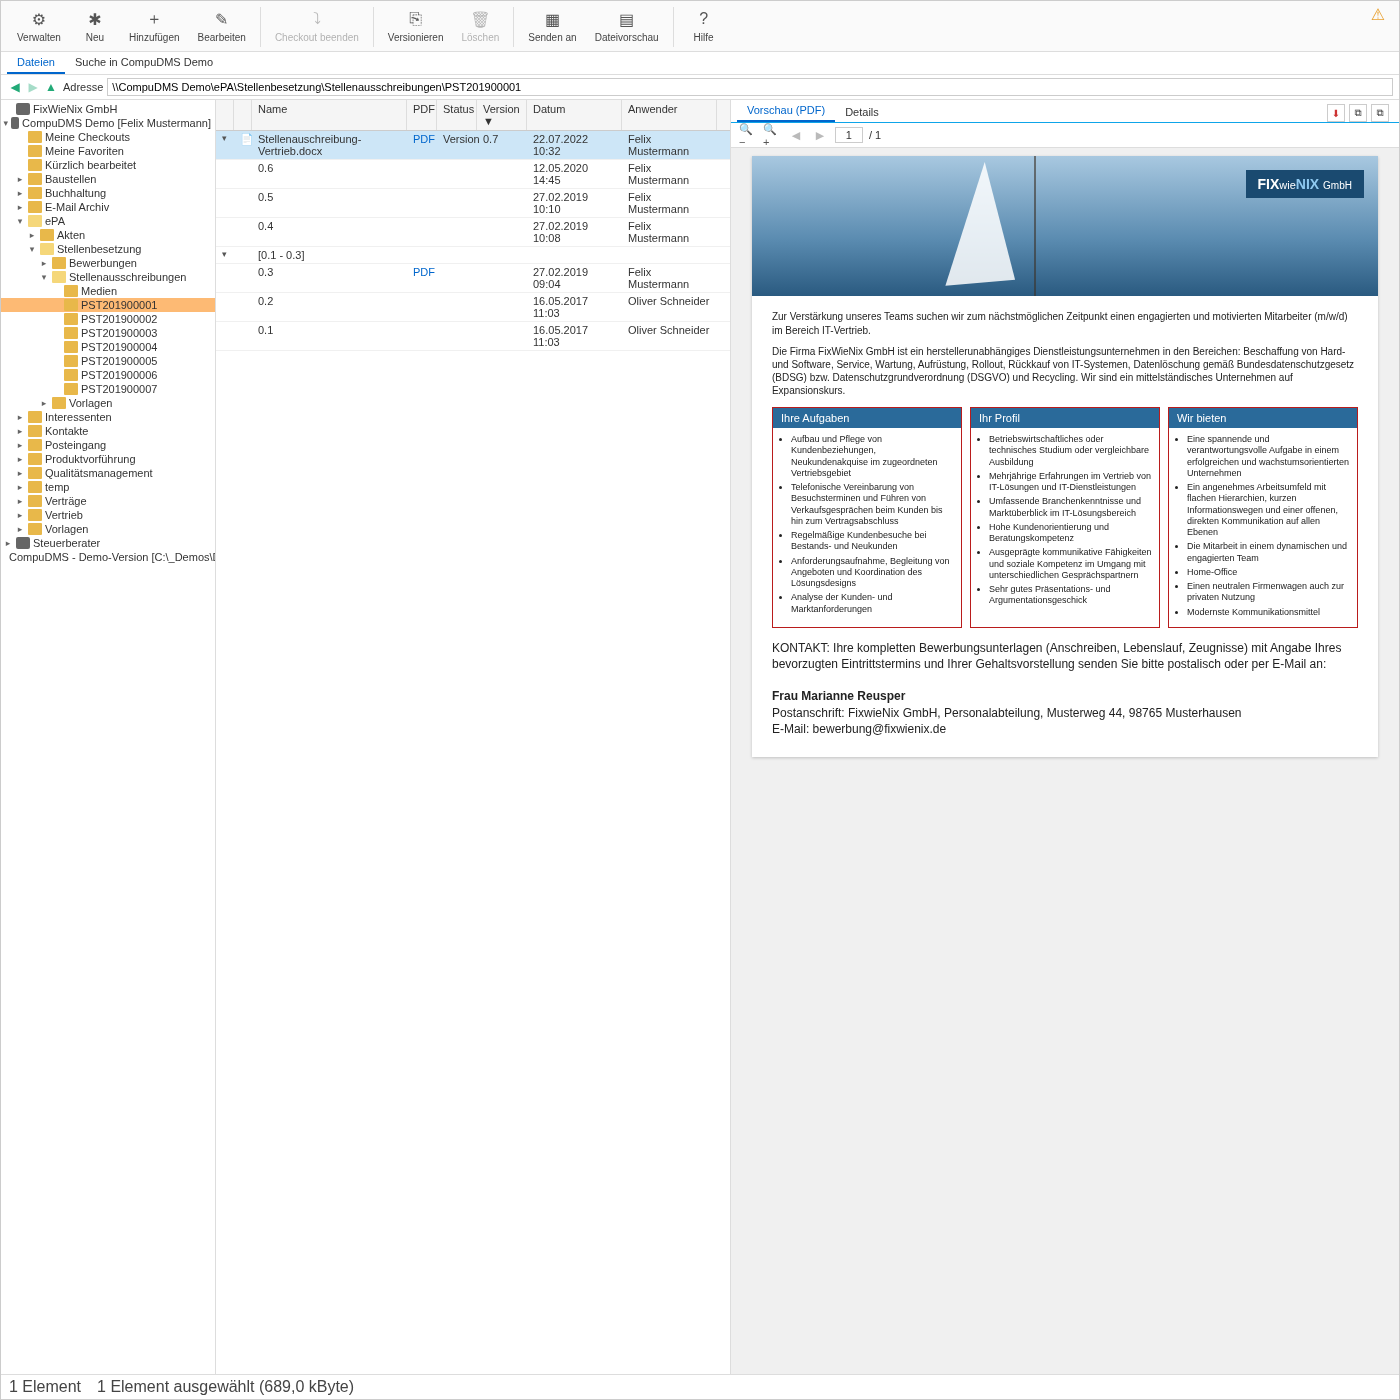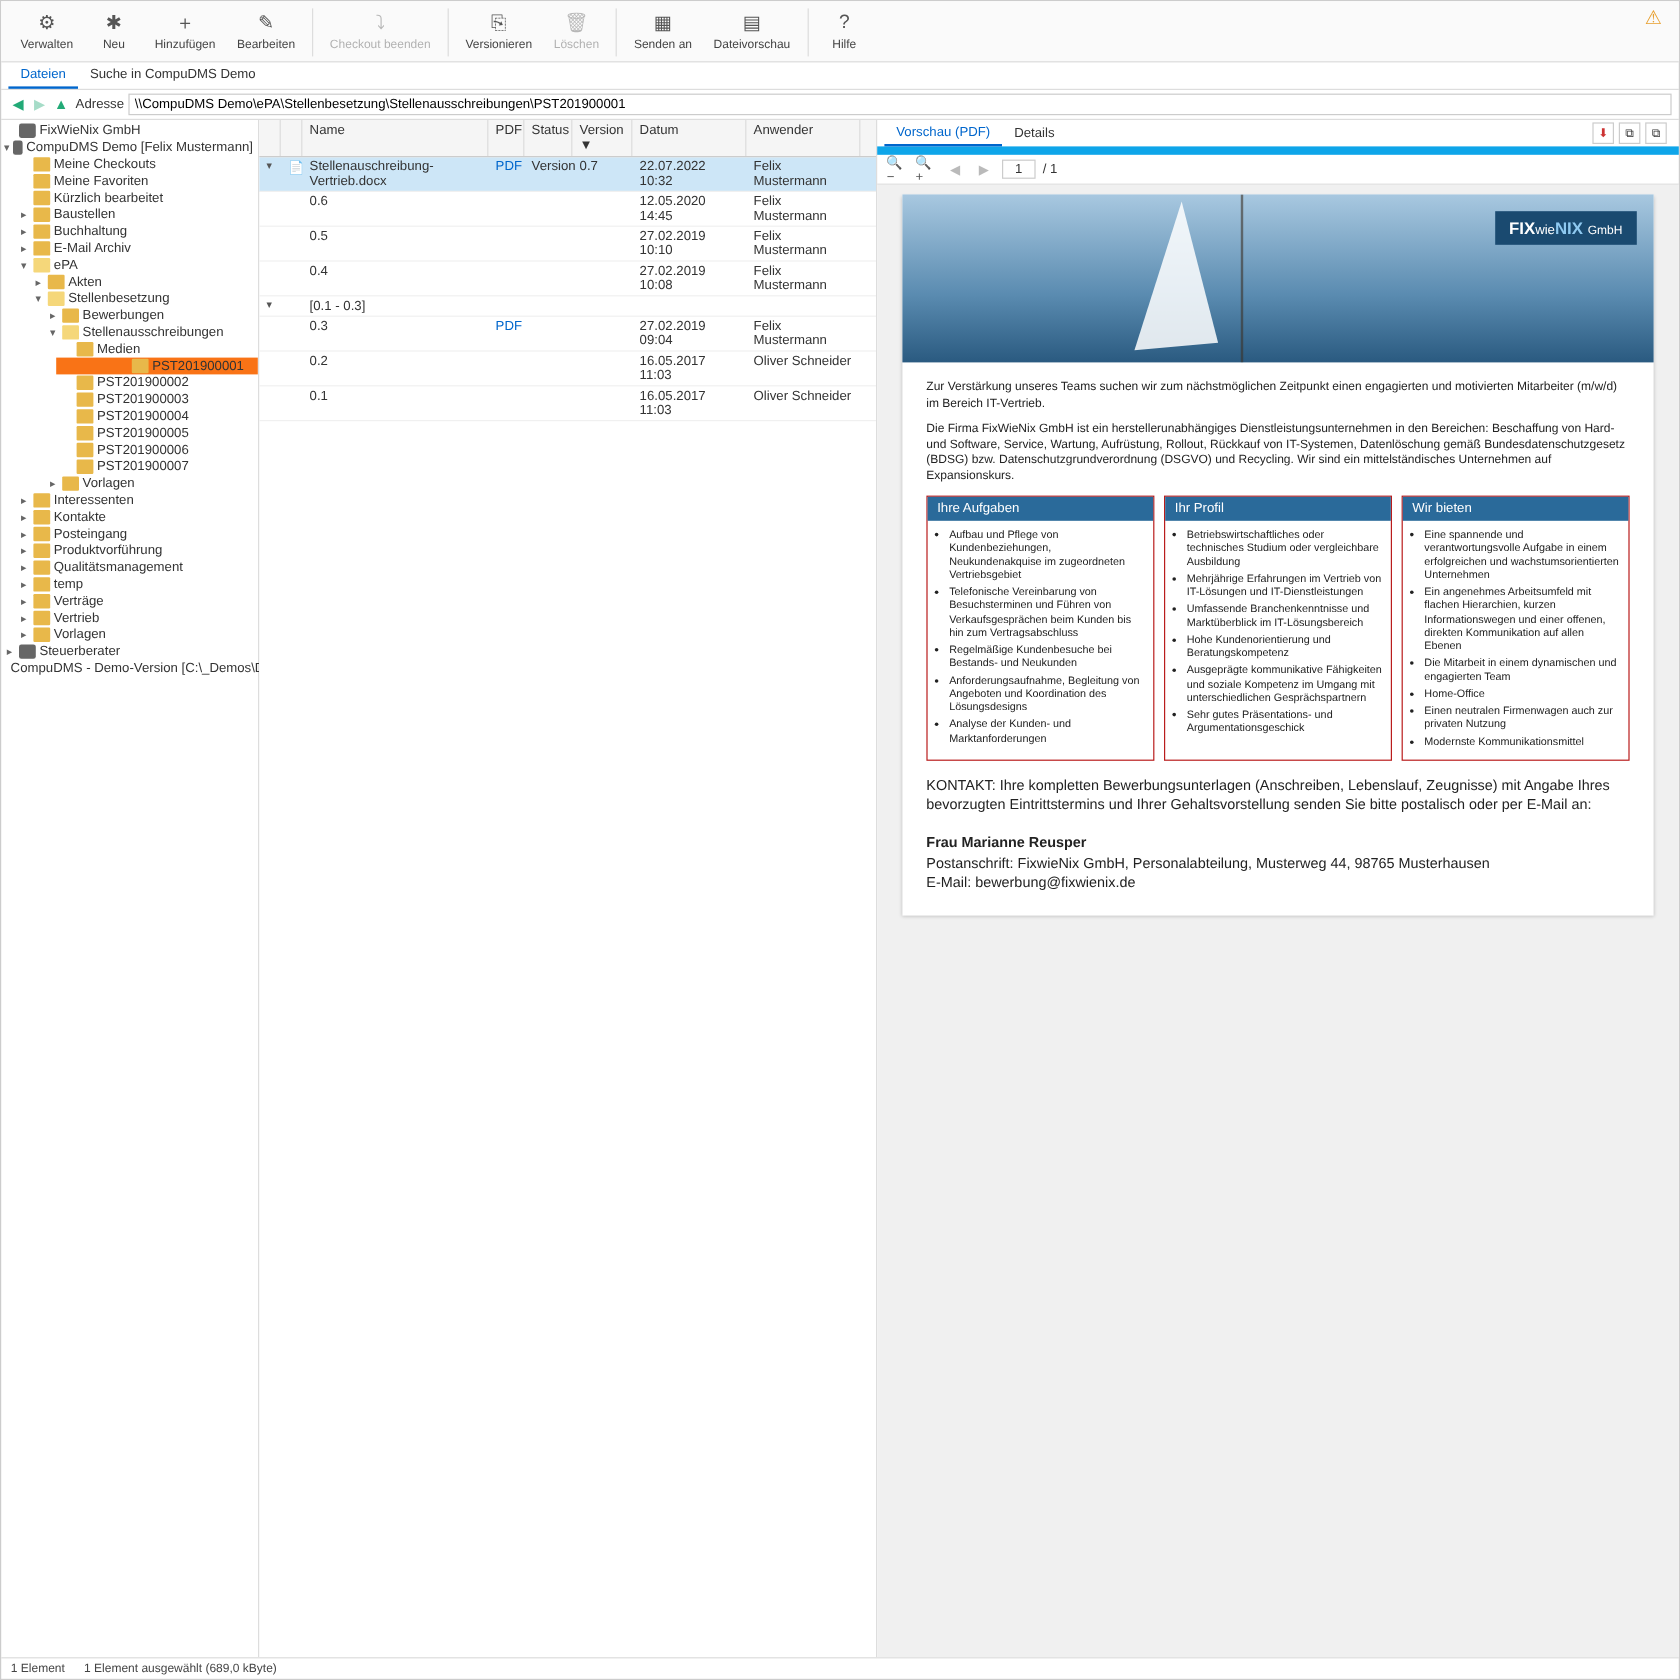--- a/index.html
+++ b/index.html
@@ -21,38 +21,38 @@
 .subtabs { display: flex; border-bottom: 1px solid #ddd; padding: 0 6px; }
 .subtab { padding: 4px 10px; font-size: 11px; cursor: pointer; border-bottom: 2px solid transparent; }
 .subtab.active { color: #0066cc; border-bottom-color: #0066cc; }
 .addressbar { display: flex; align-items: center; padding: 3px 6px; border-bottom: 1px solid #ddd; gap: 4px; }
 .addressbar .navbtns { display: flex; gap: 2px; }
 .addressbar .navbtn { width: 16px; height: 16px; display: flex; align-items: center; justify-content: center; cursor: pointer; color: #2a7; font-size: 12px; }
 .addressbar input { flex: 1; border: 1px solid #ccc; padding: 2px 4px; font-size: 11px; }
 .content { display: flex; flex: 1; min-height: 0; }
 .tree { width: 215px; border-right: 1px solid #ddd; overflow-y: auto; padding: 2px 0; }
 .tree-node { display: flex; align-items: center; padding: 1px 4px; cursor: pointer; white-space: nowrap; font-size: 11px; }
-.tree-node.selected { background: #f97316; margin-left: 46px; }
+.tree-node.selected { background: #fdba74; }
 .tree-node .exp { width: 10px; text-align: center; color: #666; font-size: 9px; }
 .tree-node .ficon { width: 14px; height: 12px; margin: 0 3px; display: inline-block; }
 .folder-closed { background: #e8b84a; border-radius: 1px; }
 .folder-open { background: #f5d77a; border-radius: 1px; }
 .repo-icon { background: #666; border-radius: 2px; }
 .ind0{padding-left:2px}.ind1{padding-left:14px}.ind2{padding-left:26px}.ind3{padding-left:38px}.ind4{padding-left:50px}
 .grid { flex: 1; border-right: 1px solid #ddd; overflow: auto; min-width: 390px; }
 .grid-head { display: flex; background: #f5f5f5; border-bottom: 1px solid #ccc; font-size: 11px; position: sticky; top: 0; }
 .grid-head > div { padding: 3px 6px; border-right: 1px solid #ddd; }
 .gc-exp{width:18px}.gc-ico{width:18px}.gc-name{width:155px}.gc-pdf{width:30px}.gc-status{width:40px}.gc-ver{width:50px}.gc-date{width:95px}.gc-user{width:95px}
 .grid-row { display: flex; font-size: 11px; border-bottom: 1px solid #f0f0f0; }
 .grid-row > div { padding: 2px 6px; }
 .grid-row.main { background: #cde6f7; }
 .grid-row .pdf-link { color: #0066cc; }
 .grid-row .exp-tri { color: #555; font-size: 9px; }
 .preview { flex: 1.3; display: flex; flex-direction: column; min-width: 480px; }
-.preview-tabs { display: flex; border-bottom: 7px solid #0ea5e9; padding: 0 6px; align-items: center; }
+.preview-tabs { display: flex; border-bottom: 1px solid #0ea5e9; padding: 0 6px; align-items: flex-end; }
 .preview-tab { padding: 4px 10px; font-size: 11px; cursor: pointer; }
 .preview-tab.active { color: #0066cc; border-bottom: 2px solid #0066cc; }
 .preview-tools-right { margin-left: auto; display: flex; gap: 4px; padding-right: 4px; }
 .tool-ico { width: 18px; height: 18px; display: flex; align-items: center; justify-content: center; border: 1px solid #ccc; font-size: 10px; cursor: pointer; }
 .tool-ico.red { color: #c33; }
 .pdfbar { display: flex; align-items: center; gap: 6px; padding: 3px 8px; border-bottom: 1px solid #ddd; font-size: 11px; }
 .pdfbar .pbtn { width: 18px; height: 18px; display: flex; align-items: center; justify-content: center; cursor: pointer; color: #555; }
 .pdfbar .pagebox { border: 1px solid #ccc; width: 28px; text-align: center; padding: 1px; }
 .pdfdoc { flex: 1; overflow: auto; background: #f0f0f0; padding: 8px; }
 .pdfpage { background: #fff; margin: 0 auto; width: 96%; box-shadow: 0 1px 3px rgba(0,0,0,0.2); }
@@ -65,21 +65,21 @@
 .docbody { padding: 14px 20px 20px; font-size: 10px; color: #222; }
 .docbody .intro { margin-bottom: 8px; line-height: 1.35; }
 .docbody h2 { color: #1a5a90; font-size: 15px; margin: 6px 0 8px; }
 .docbody .desc { margin-bottom: 10px; line-height: 1.3; }
 .cols { display: flex; gap: 8px; margin-bottom: 12px; }
 .col { flex: 1; border: 1px solid #b91c1c; }
 .col h4 { background: #2a6a9a; color: #fff; padding: 4px 8px; font-size: 11px; font-weight: normal; }
 .col ul { padding: 6px 6px 6px 18px; }
 .col li { margin-bottom: 3px; font-size: 9px; line-height: 1.25; }
 .contact { font-size: 12px; line-height: 1.35; }
-.statusbar { border-top: 1px solid #ddd; padding: 3px 8px; font-size: 10px; color: #444; display: flex; gap: 16px; }
+.statusbar { border-top: 1px solid #ddd; padding: 3px 8px; font-size: 16px; color: #444; display: flex; gap: 16px; }
 </style>
 </head>
 <body>
 
 <div class="window">
 
   <div class="ribbon" id="ribbon">
       <div class="ribbon-btn">
         <div class="ico">⚙</div>
         <div class="lbl">Verwalten</div>

